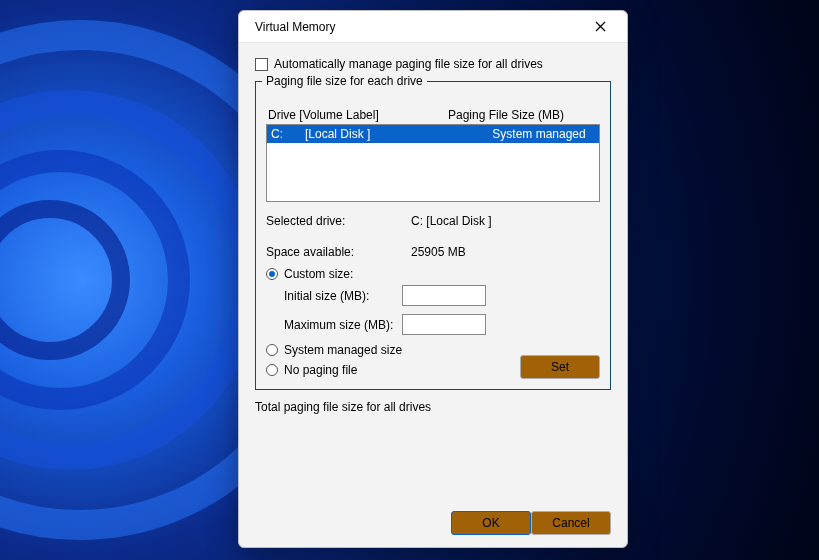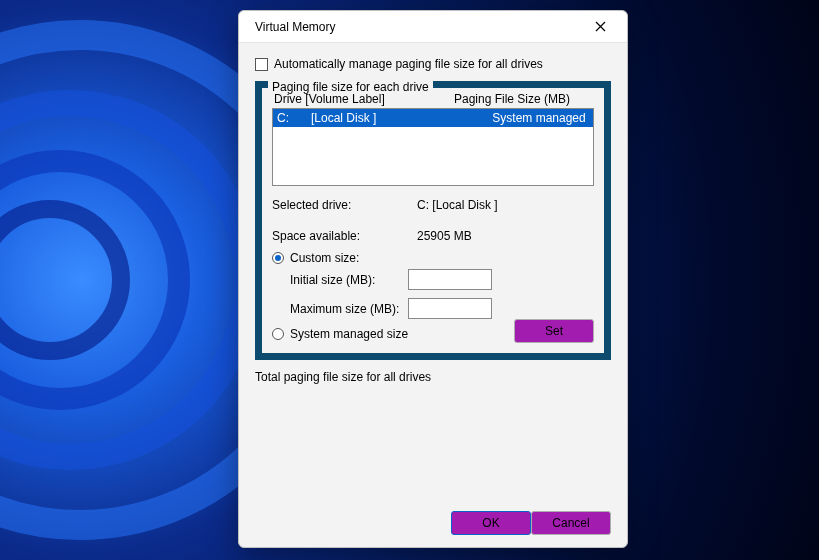--- a/index.html
+++ b/index.html
@@ -20,39 +20,39 @@
     box-shadow: 0 8px 30px rgba(0,0,0,0.35);
     display: flex; flex-direction: column;
   }
   .titlebar { height: 32px; background: #fff; border-radius: 6px 6px 0 0; display:flex; align-items:center; padding: 0 10px 0 16px; border-bottom: 1px solid #e5e5e5;}
   .titlebar .title { flex: 1; font-size: 12px; }
   .close-btn { width: 34px; height: 28px; display:flex; align-items:center; justify-content:center; border-radius:4px; cursor:default;}
   .content { flex:1; padding: 12px 16px 10px 16px; display:flex; flex-direction:column; }
 
   .checkbox-row { display:flex; align-items:center; gap:6px; margin: 2px 0 6px 0;}
   .chk-box { width:13px; height:13px; border:1px solid #555; display:inline-block; background:#fff; position:relative; cursor:default;}
-  .fieldset { border:7px solid #0c4a6e; margin-top:4px; position:relative; padding: 2px 10px 10px 10px;}
+  .fieldset { border:1px solid #0c4a6e; margin-top:4px; position:relative; padding: 24px 10px 10px 10px;}
   .fieldset > .legend { position:absolute; top:-8px; left:6px; background:#f3f3f3; padding:0 4px; font-size:12px;}
   .drive-head { display:flex; padding: 2px 2px; font-size:12px;}
   .drive-head .col1 { width: 180px; }
   .drive-list { border:1px solid #888; background:#fff; height: 78px; overflow:hidden;}
   .drive-row { display:flex; align-items:center; height:18px; font-size:12px; padding:0 4px; }
   .drive-row.sel { background:#0a63c9; color:#fff; }
   .drive-row .dl { width: 34px; }
   .drive-row .vl { width: 178px; }
   .drive-row .pf { flex:1; text-align:center; }
 
   .info-grid { margin-top:12px; display:grid; grid-template-columns: 128px 1fr; row-gap:2px; font-size:12px;gap:17px;}
   .radio-row { display:flex; align-items:center; gap:6px; margin-top:8px;}
   .radio-dot { width:12px; height:12px; border:1px solid #555; border-radius:50%; background:#fff; display:inline-flex; align-items:center; justify-content:center; cursor:default;}
   .radio-dot.sel::after { content:""; width:6px; height:6px; border-radius:50%; background:#0a63c9; display:block;}
   .size-grid { margin-top:4px; margin-left:18px; display:grid; grid-template-columns: 118px 90px; row-gap:8px; align-items:center;}
   .txt-input { height:21px; border:1px solid #888; background:#fff; padding:1px 4px; font: inherit; width: 84px;}
   .set-row { display:flex; justify-content:flex-end; margin-top:-22px; }
-  .btn { min-width:80px; height:24px; border:1px solid #adadad; background:#a21caf; border-radius:3px; font:inherit; cursor:default; padding:0 14px;}
+  .btn { min-width:80px; height:24px; border:1px solid #adadad; background:#a16207; border-radius:3px; font:inherit; cursor:default; padding:0 14px;}
   .btn.primary { border-color:#0a63c9; }
   .totals { margin-top:10px; }
   .totals .legend2 { font-size:12px; margin-bottom:4px;}
   .totals-grid { margin-left:10px; display:grid; grid-template-columns: 128px 1fr; row-gap:4px;}
   .footer { display:flex; justify-content:flex-end; padding: 8px 16px 12px 16px;}
 </style>
 </head>
 <body>
 
 <div class="desktop">
@@ -109,20 +109,24 @@
           <input class="txt-input" value="" style="">
           <div>Maximum size (MB):</div>
           <input class="txt-input" value="" style="">
         </div>
 
         <label class="radio-row" style="margin-top:8px;">
           <span class="radio-dot"></span>
           <span>System managed size</span>
         </label>
 
+        <label class="radio-row" style="margin-top:6px;">
+          <span class="radio-dot"></span>
+          <span>No paging file</span>
+        </label>
         <div class="set-row">
           <button class="btn">Set</button>
         </div>
       </div>
 
       <div class="totals">
         <div class="legend2">Total paging file size for all drives</div>
       </div>
 
     </div>

